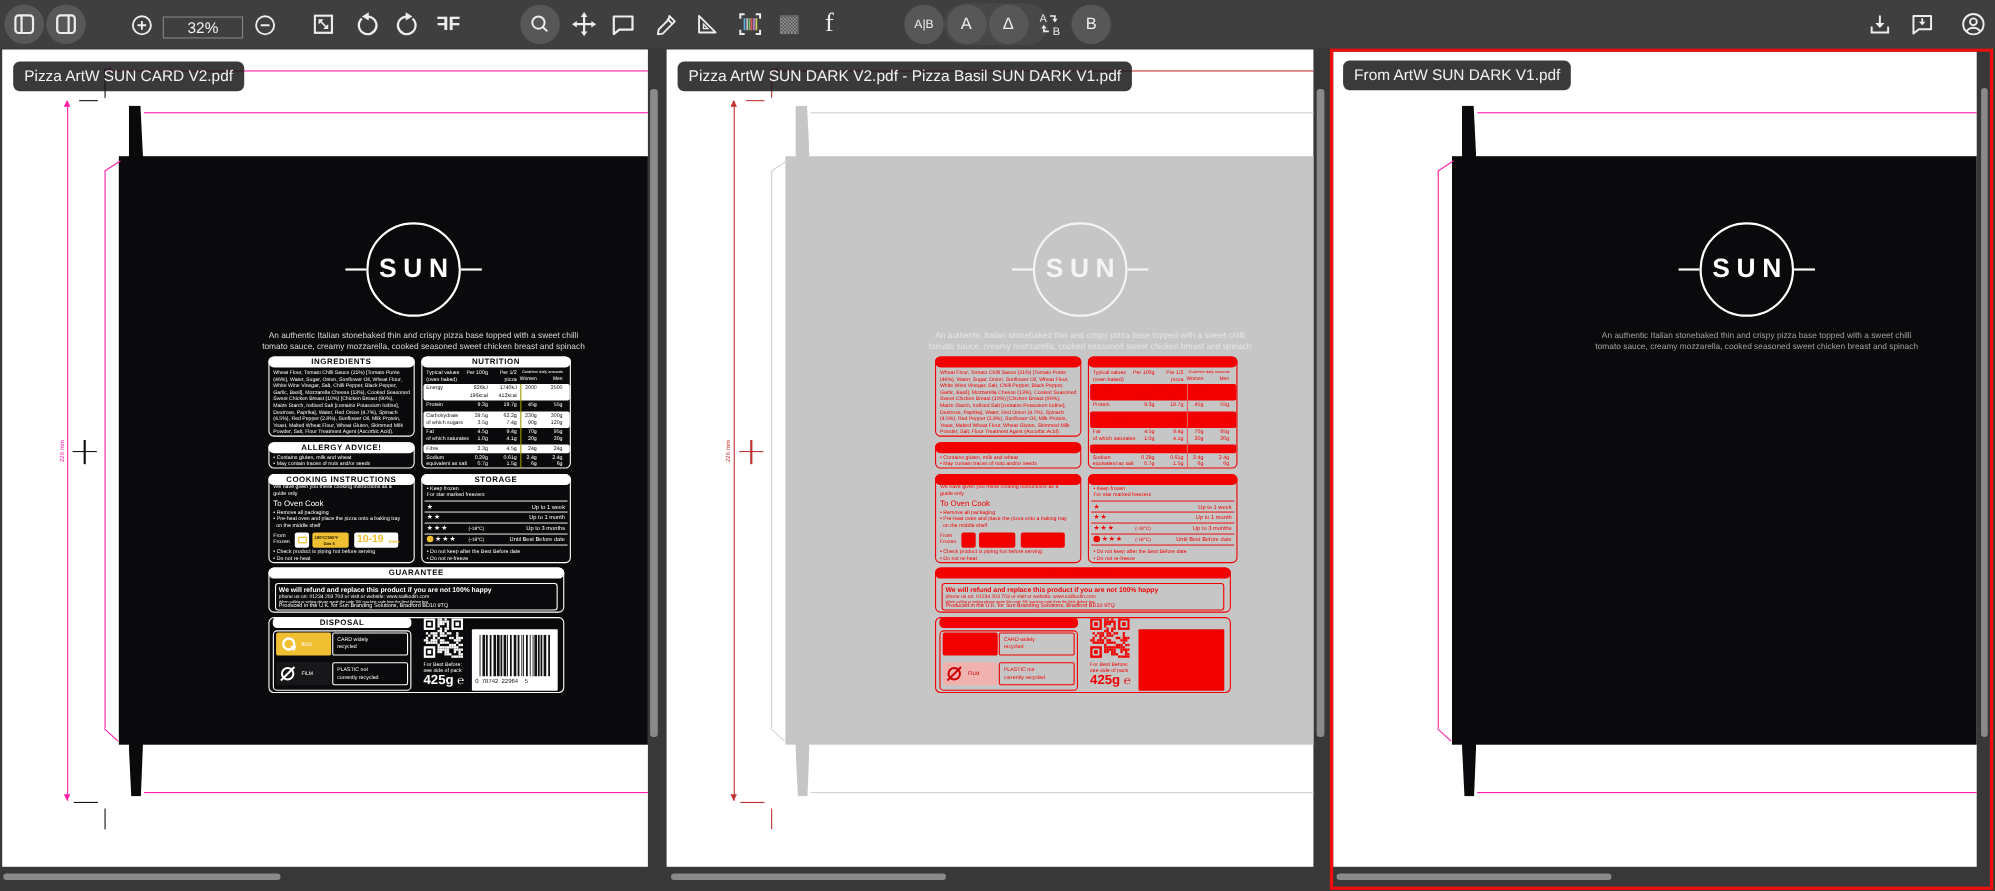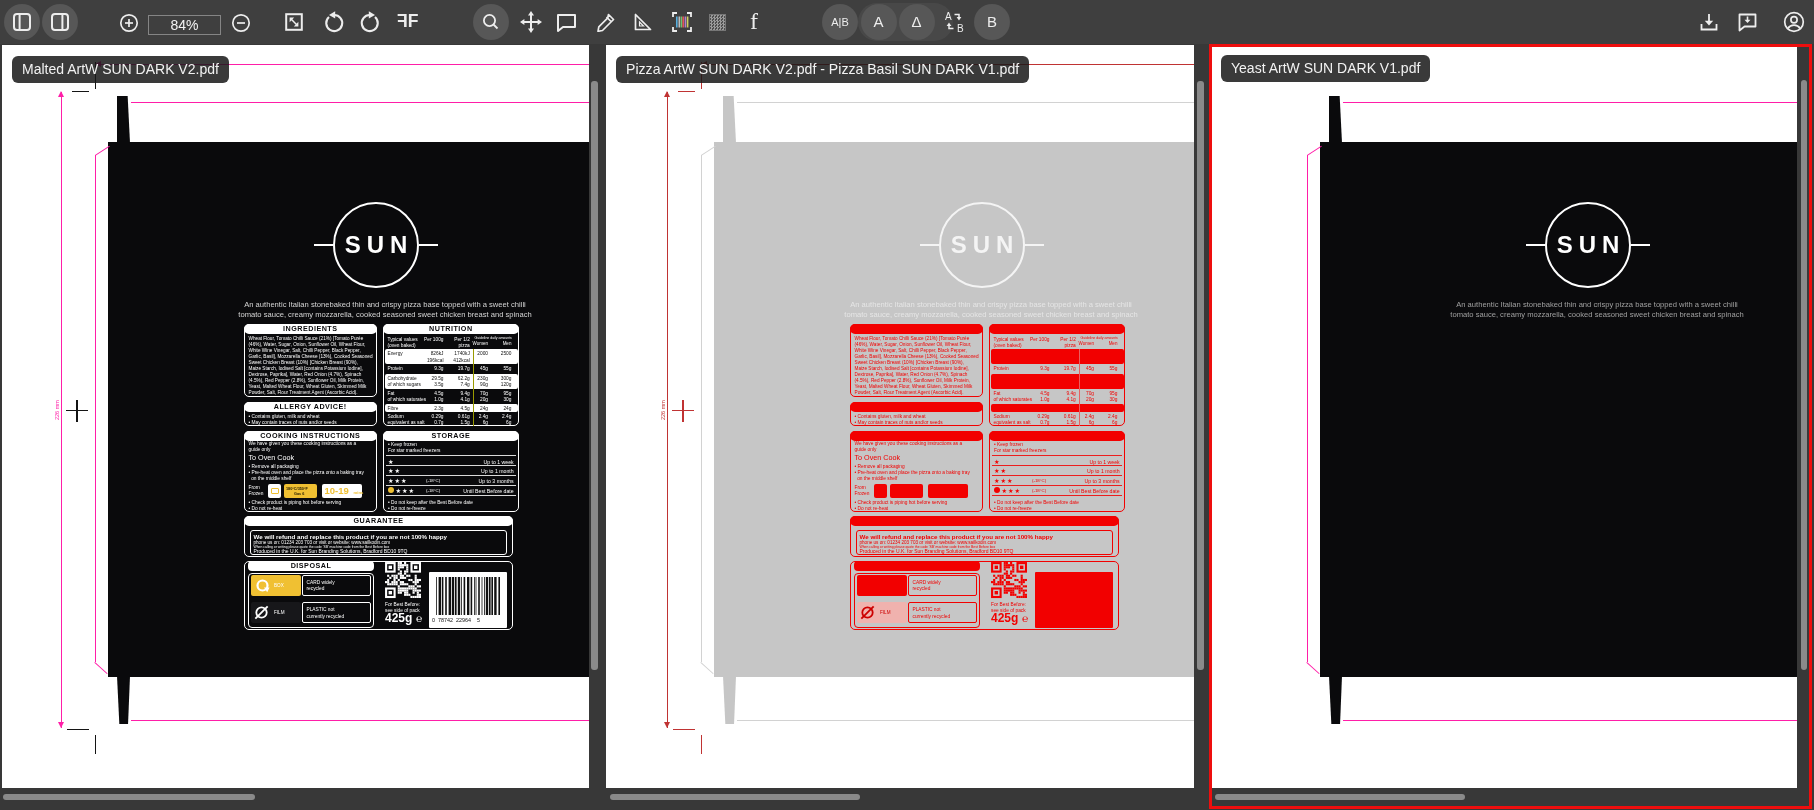--- a/index.html
+++ b/index.html
@@ -349,21 +349,21 @@
             <rect x="57.0" y="0" width="1.6" height="38" fill="#111111"></rect>
             <rect x="59.4" y="0" width="1.6" height="38" fill="#111111"></rect>
             <rect x="62.2" y="0" width="2.4" height="38" fill="#111111"></rect>
             <rect x="66.4" y="0" width="1.6" height="38" fill="#111111"></rect>
           </svg>
           <div class="tt" style="font-size:5.4px;line-height:6.37px;white-space:pre;color:#111;left:3.0px;top:45.5px;">0  78742  22964    5</div>
         </div>
       </div>
     </div>
 </div>
-<div class="chip" style="left:12px;">Malted ArtW SUN DARK V2.pdf</div>
+<div class="chip" style="left:12px;">Pizza ArtW SUN CARD V2.pdf</div>
 <div class="page diff" style="left:606px; top:45px; width:588px; height:743px; --logo:#f4f4f4; --fg:#f20000; --txt:#e6e6e6; --txt2:#f20000; --hdr:#f20000; --yel:#f20000; --rowbg:#f20000; --lrow:#f20000; --drow:#f20000; --olv:#e86060; --ann:#c03333; --tick:#c03333; --die:#d2d2d2;">
   <div class="pkg" style="left:108px; top:97px;">
       <div style="position:absolute;left:-47.3px;top:-50px;width:1px;height:636px;background:var(--ann);"></div>
       <div style="position:absolute;left:-49.9px;top:-51px;width:0;height:0;border-left:3px solid transparent;border-right:3px solid transparent;border-bottom:6.5px solid var(--ann);"></div>
       <div style="position:absolute;left:-49.9px;top:580px;width:0;height:0;border-left:3px solid transparent;border-right:3px solid transparent;border-top:6.5px solid var(--ann);"></div>
       <div style="position:absolute;left:-64px;top:262px;font-size:5.5px;color:var(--ann);transform:rotate(-90deg);transform-origin:50% 50%;white-space:pre;width:26px;">226 mm</div>
       <div style="position:absolute;left:-12.5px;top:-78px;width:620px;height:1px;background:var(--ann);"></div>
       <div style="position:absolute;left:-13.5px;top:-81.5px;width:0;height:0;border-top:3px solid transparent;border-bottom:3px solid transparent;border-right:6.5px solid var(--ann);"></div>
       <div style="position:absolute;left:-36px;top:-50.7px;width:17px;height:1.1px;background:var(--tick);"></div>
       <div style="position:absolute;left:-13px;top:-80px;width:1.1px;height:27px;background:var(--tick);"></div>
@@ -660,39 +660,39 @@
       <div class="tabT ink"></div>
       <div class="tabB ink"></div>
       <div class="logoC"></div>
       <div class="ldash" style="left:206px;"></div>
       <div class="ldash" style="left:311px;"></div>
       <div class="sun">SUN</div>
       <div class="tt" style="font-size:7.6px;line-height:9.70px;white-space:pre;color:var(--txt);left:127.0px;top:158.0px;width:300px;text-align:center;">An authentic Italian stonebaked thin and crispy pizza base topped with a sweet chilli</div>
       <div class="tt" style="font-size:7.6px;line-height:9.70px;white-space:pre;color:var(--txt);left:127.0px;top:167.7px;width:300px;text-align:center;">tomato sauce, creamy mozzarella, cooked seasoned sweet chicken breast and spinach</div>
     </div>
 </div>
-<div class="chip" style="left:1221px; top:55px;">Yeast ArtW SUN DARK V1.pdf</div>
+<div class="chip" style="left:1221px; top:55px;">From ArtW SUN DARK V1.pdf</div>
 <div class="abs" style="left:1209px; top:44px; width:603px; height:765px; border:3px solid #ee0e0e; z-index:30;"></div>
 <div id="toolbar">
     <div class="cbtn" style="left:4px;"></div>
     <div class="cbtn" style="left:42px;"></div>
     <svg class="abs" style="left:12.0px;top:12.0px;" width="20" height="20" viewBox="0 0 20 20">
       <rect x="2" y="2" width="16" height="16" rx="3" fill="none" stroke="#ededed" stroke-width="2"></rect>
       <line x1="7.6" y1="2" x2="7.6" y2="18" stroke="#ededed" stroke-width="2"></line>
     </svg>
     <svg class="abs" style="left:50.0px;top:12.0px;" width="20" height="20" viewBox="0 0 20 20">
       <rect x="2" y="2" width="16" height="16" rx="3" fill="none" stroke="#ededed" stroke-width="2"></rect>
       <line x1="12.4" y1="2" x2="12.4" y2="18" stroke="#ededed" stroke-width="2"></line>
     </svg>
     <svg class="abs" style="left:119.0px;top:12.5px;" width="20" height="20" viewBox="0 0 20 20">
       <circle cx="10" cy="10" r="8.2" fill="none" stroke="#ededed" stroke-width="1.7"></circle>
       <line x1="6" y1="10" x2="14" y2="10" stroke="#ededed" stroke-width="1.7"></line>
       <line x1="10" y1="6" x2="10" y2="14" stroke="#ededed" stroke-width="1.7"></line>
     </svg>
-    <div class="abs" style="left:148px;top:14.5px;width:73px;height:20.5px;border:1px solid #858585;color:#f2f2f2;font-size:14px;text-align:center;line-height:19px;">84%</div>
+    <div class="abs" style="left:148px;top:14.5px;width:73px;height:20.5px;border:1px solid #858585;color:#f2f2f2;font-size:14px;text-align:center;line-height:19px;">32%</div>
     <svg class="abs" style="left:230.5px;top:12.5px;" width="20" height="20" viewBox="0 0 20 20">
       <circle cx="10" cy="10" r="8.2" fill="none" stroke="#ededed" stroke-width="1.7"></circle>
       <line x1="6" y1="10" x2="14" y2="10" stroke="#ededed" stroke-width="1.7"></line>
     </svg>
     <svg class="abs" style="left:285.0px;top:13.4px;" width="18" height="18" viewBox="0 0 18 18">
       <rect x="1.2" y="1.2" width="15.6" height="15.6" fill="none" stroke="#ededed" stroke-width="2"></rect>
       <line x1="5.8" y1="5.8" x2="12.2" y2="12.2" stroke="#ededed" stroke-width="1.5"></line>
       <path d="M4.6 9.2 L4.6 4.6 L9.2 4.6 Z" fill="#ededed"></path>
       <path d="M13.4 8.8 L13.4 13.4 L8.8 13.4 Z" fill="#ededed"></path>
     </svg>

